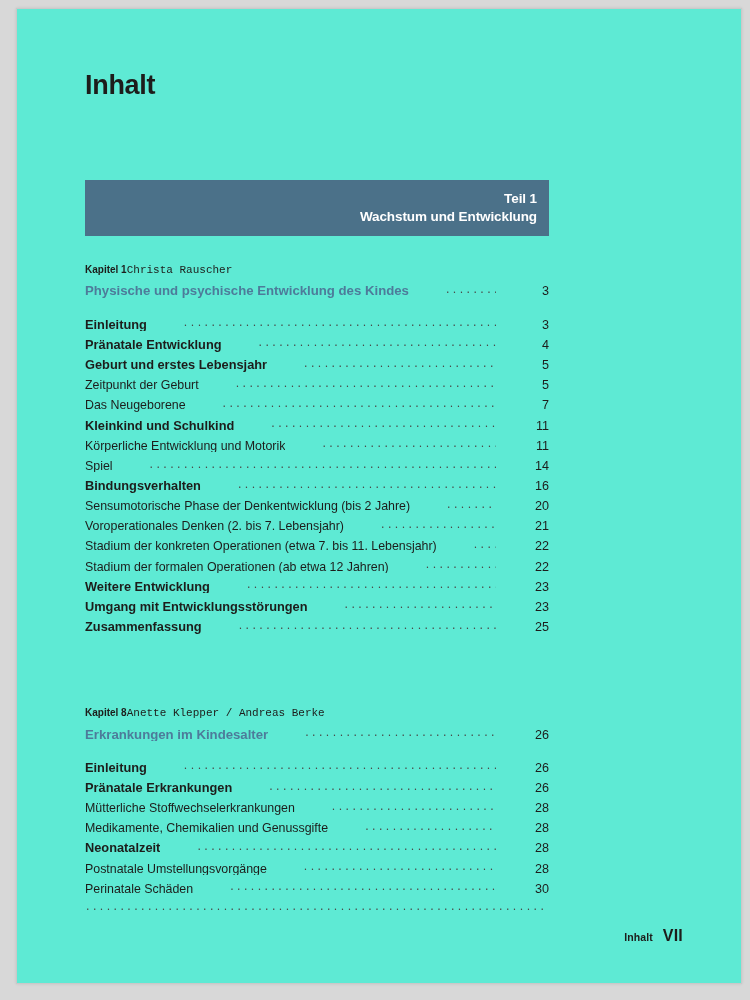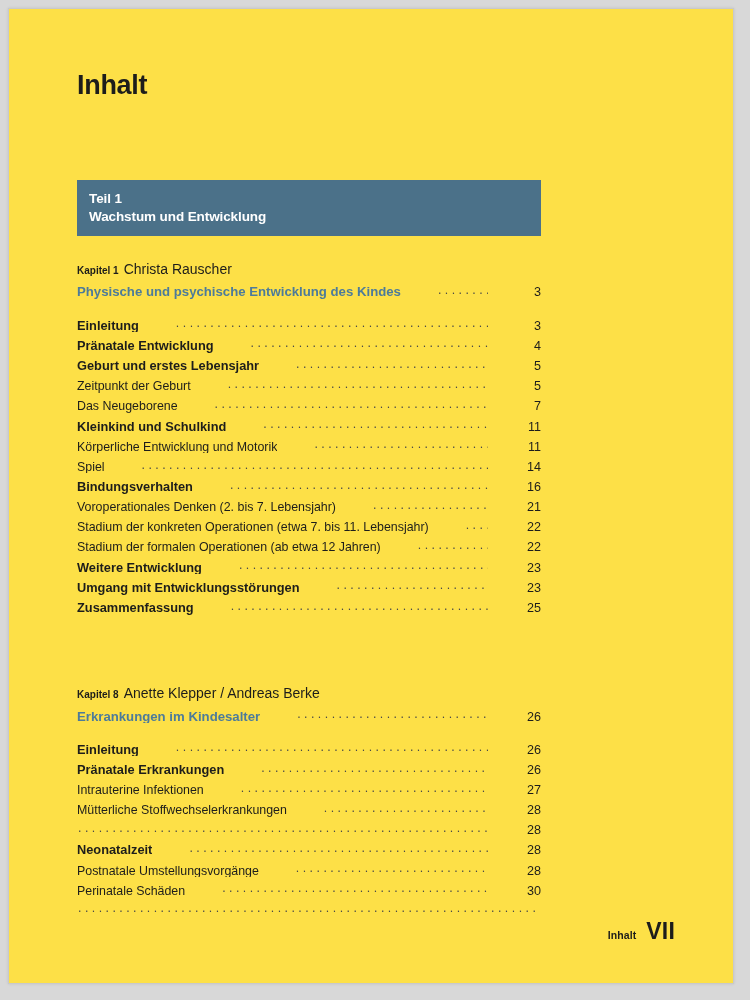--- a/index.html
+++ b/index.html
@@ -9,25 +9,25 @@
     background: #d8d8d8;
   }
   body {
     width: 750px;
     height: 1000px;
     font-family: "Liberation Sans", sans-serif;
     -webkit-font-smoothing: antialiased;
   }
   .page {
     position: absolute;
-    left: 8px;
+    left: 16px;
     top: 8px;
     width: 726px;
     height: 976px;
-    background: #fde047;
+    background: #5eead4;
     border: 1px solid #c9c9c9;
     box-sizing: border-box;
     box-shadow: 0 0 3px rgba(0,0,0,0.10);
     overflow: hidden;
   }
   .content {
     position: absolute;
     left: 68px;
     top: 0;
     width: 464px;
@@ -45,20 +45,21 @@
   }
 
   
   .part-banner {
     margin-top: 79px;
     background: #4b7189;
     color: #ffffff;
     padding: 10px 12px 11px 12px;
     box-sizing: border-box;
     width: 464px;
+    text-align: right;
   }
   .part-banner .line {
     font-weight: bold;
     font-size: 13.5px;
     line-height: 1.32;
     letter-spacing: -0.1px;
   }
 
   
   .chapter {
@@ -70,22 +71,22 @@
     line-height: 1.35;
     margin-bottom: 2px;
     white-space: nowrap;
   }
   .chapter-label {
     font-weight: bold;
     font-size: 10px;
   }
   .chapter-authors {
     font-weight: normal;
-    font-size: 14px;
-    margin-left: 5px;
+    font-size: 11px;
+    font-family: Liberation Mono, monospace;
   }
 
   
   .toc-row {
     display: flex;
     align-items: baseline;
     width: 464px;
     font-size: 12.4px;
     color: #1d1d1b;
     line-height: 1.0;
@@ -160,21 +161,21 @@
     align-items: baseline;
     gap: 10px;
   }
   .footer .f-label {
     font-size: 10.5px;
     font-weight: bold;
     color: #1d1d1b;
     letter-spacing: 0.1px;
   }
   .footer .f-num {
-    font-size: 23px;
+    font-size: 16px;
     font-weight: bold;
     color: #1d1d1b;
     letter-spacing: 0.2px;
   }
 </style>
 </head>
 <body>
 
 <div class="page">
   <div class="content">
@@ -232,20 +233,25 @@
           </div>
           <div class="toc-row lvl2">
             <span class="label">Spiel</span>
             <span class="leader"></span>
             <span class="page-num">14</span>
           </div>
           <div class="toc-row lvl1">
             <span class="label">Bindungsverhalten</span>
             <span class="leader"></span>
             <span class="page-num">16</span>
+          </div>
+          <div class="toc-row lvl2">
+            <span class="label">Sensumotorische Phase der Denkentwicklung (bis 2 Jahre)</span>
+            <span class="leader"></span>
+            <span class="page-num">20</span>
           </div>
           <div class="toc-row lvl2">
             <span class="label">Voroperationales Denken (2. bis 7. Lebensjahr)</span>
             <span class="leader"></span>
             <span class="page-num">21</span>
           </div>
           <div class="toc-row lvl2">
             <span class="label">Stadium der konkreten Operationen (etwa 7. bis 11. Lebensjahr)</span>
             <span class="leader"></span>
             <span class="page-num">22</span>
@@ -284,30 +290,26 @@
             <span class="label">Einleitung</span>
             <span class="leader"></span>
             <span class="page-num">26</span>
           </div>
           <div class="toc-row lvl1">
             <span class="label">Pränatale Erkrankungen</span>
             <span class="leader"></span>
             <span class="page-num">26</span>
           </div>
           <div class="toc-row lvl2">
-            <span class="label">Intrauterine Infektionen</span>
-            <span class="leader"></span>
-            <span class="page-num">27</span>
-          </div>
-          <div class="toc-row lvl2">
             <span class="label">Mütterliche Stoffwechselerkrankungen</span>
             <span class="leader"></span>
             <span class="page-num">28</span>
           </div>
           <div class="toc-row lvl2">
+            <span class="label">Medikamente, Chemikalien und Genussgifte</span>
             <span class="leader"></span>
             <span class="page-num">28</span>
           </div>
           <div class="toc-row lvl1">
             <span class="label">Neonatalzeit</span>
             <span class="leader"></span>
             <span class="page-num">28</span>
           </div>
           <div class="toc-row lvl2">
             <span class="label">Postnatale Umstellungsvorgänge</span>

